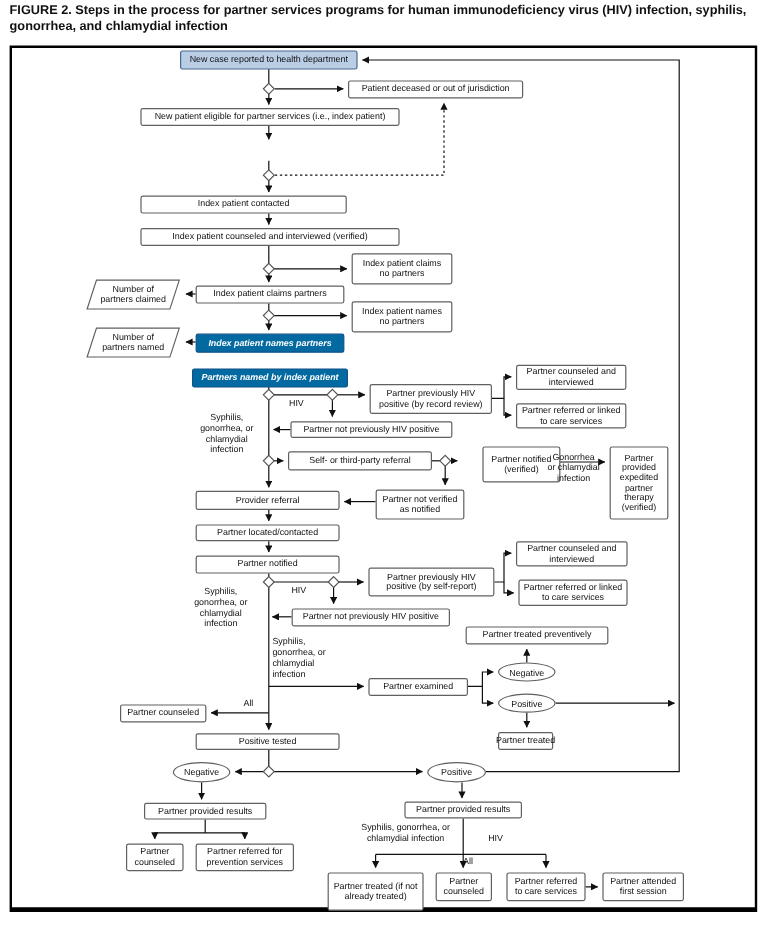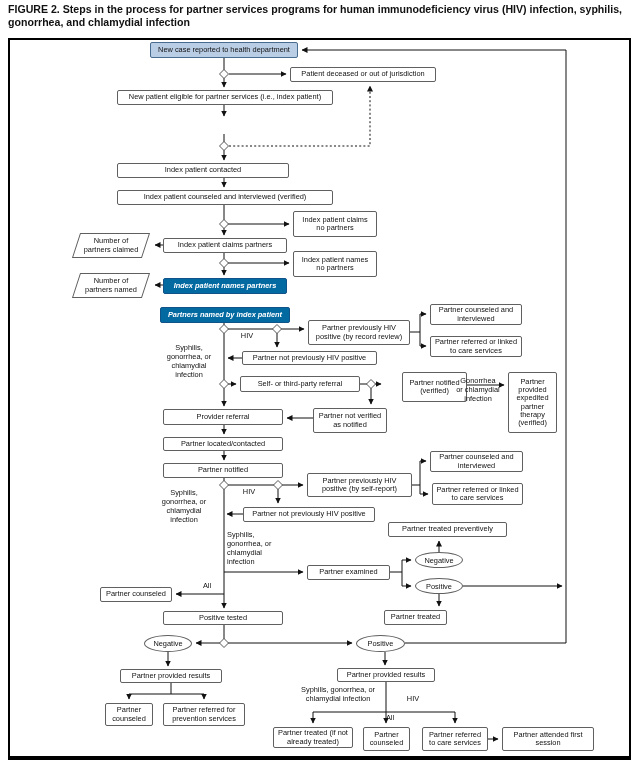--- a/index.html
+++ b/index.html
@@ -161,36 +161,36 @@
   <div class="box nw" style="left:163px;top:437px;width:120px;height:14px">Partner located/contacted</div>
   <div class="box nw" style="left:163px;top:463px;width:120px;height:15px">Partner notified</div>
   <div class="box" style="left:307px;top:473px;width:105px;height:24px">Partner previously HIV positive (by self-report)</div>
   <div class="box" style="left:430px;top:451px;width:93px;height:21px">Partner counseled and interviewed</div>
   <div class="box" style="left:432px;top:483px;width:91px;height:22px">Partner referred or linked to care services</div>
   <div class="box nw" style="left:243px;top:507px;width:132px;height:15px">Partner not previously HIV positive</div>
   <div class="box nw" style="left:388px;top:522px;width:119px;height:15px">Partner treated preventively</div>
   <div class="box nw" style="left:307px;top:565px;width:83px;height:15px">Partner examined</div>
   <div class="ellipse" style="left:415px;top:552px;width:48px;height:16px">Negative</div>
   <div class="ellipse" style="left:415px;top:578px;width:48px;height:16px">Positive</div>
-  <div class="box nw" style="left:384px;top:610px;width:63px;height:15px">Partner treated</div>
+  <div class="box nw" style="left:415px;top:610px;width:46px;height:15px">Partner treated</div>
   <div class="box nw" style="left:100px;top:587px;width:72px;height:15px">Partner counseled</div>
   <div class="box nw" style="left:163px;top:611px;width:120px;height:14px">Positive tested</div>
   <div class="ellipse" style="left:144px;top:635px;width:48px;height:17px">Negative</div>
   <div class="ellipse" style="left:356px;top:635px;width:49px;height:17px">Positive</div>
 
   <div class="box nw" style="left:120px;top:669px;width:102px;height:14px">Partner provided results</div>
   <div class="box" style="left:105px;top:703px;width:48px;height:23px">Partner
 counseled</div>
   <div class="box" style="left:163px;top:703px;width:82px;height:23px">Partner referred for prevention services</div>
   <div class="box nw" style="left:337px;top:668px;width:98px;height:14px">Partner provided results</div>
-  <div class="box" style="left:273px;top:727px;width:80px;height:21px">Partner treated (if not already treated)</div>
+  <div class="box" style="left:273px;top:727px;width:80px;height:32px">Partner treated (if not already treated)</div>
   <div class="box" style="left:363px;top:727px;width:47px;height:24px">Partner
 counseled</div>
   <div class="box" style="left:422px;top:727px;width:66px;height:24px">Partner referred to care services</div>
-  <div class="box" style="left:502px;top:727px;width:92px;height:24px">Partner attended first session</div>
+  <div class="box" style="left:502px;top:727px;width:68px;height:24px">Partner attended first session</div>
 
   <div class="lbl" style="left:234px;top:332px;width:26px">HIV</div>
   <div class="lbl" style="left:157px;top:344px;width:64px">Syphilis,
 gonorrhea, or
 chlamydial
 infection</div>
   <div class="lbl" style="left:448px;top:377px;width:60px">Gonorrhea
 or chlamydial
 infection</div>
   <div class="lbl" style="left:236px;top:488px;width:26px">HIV</div>

